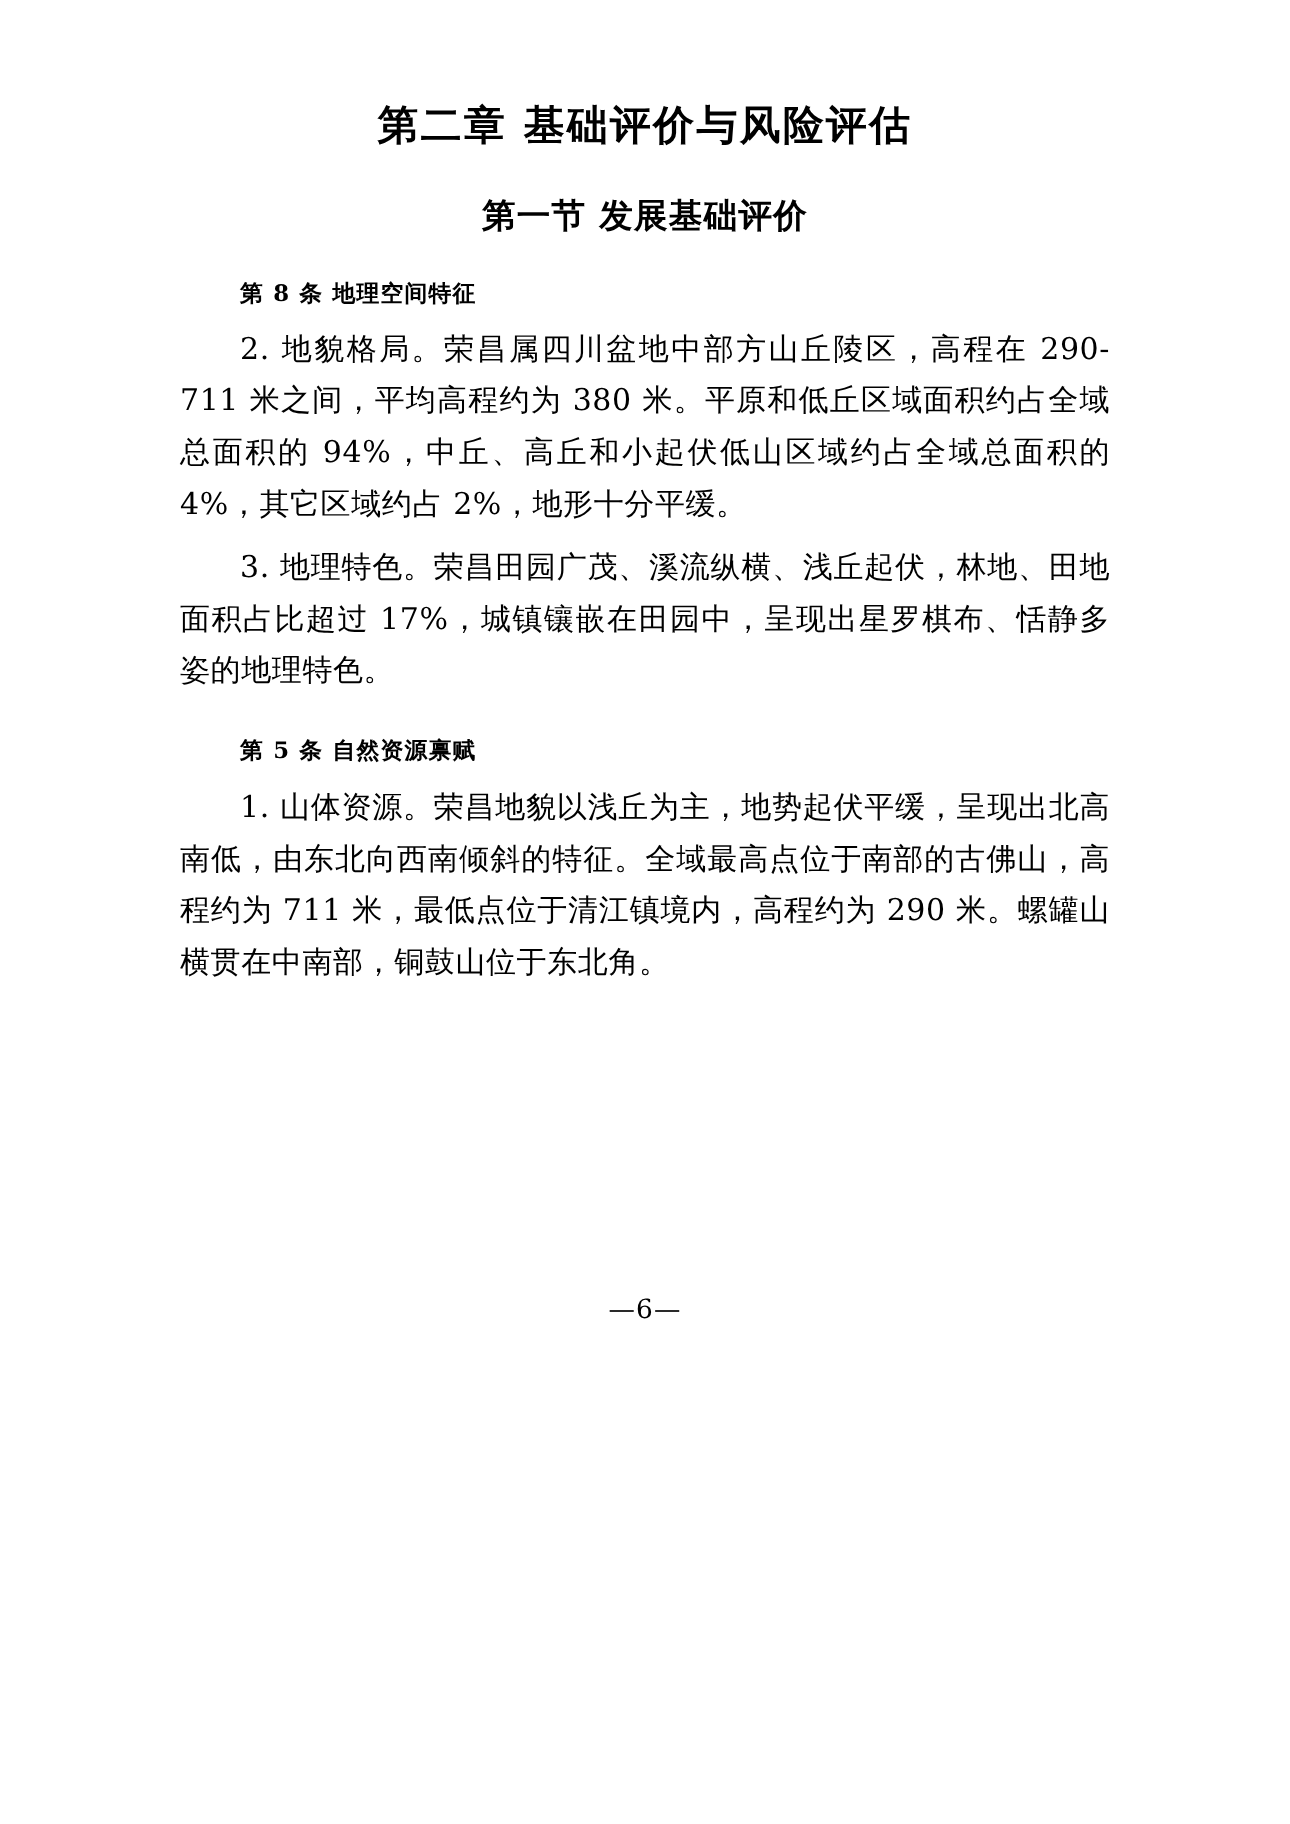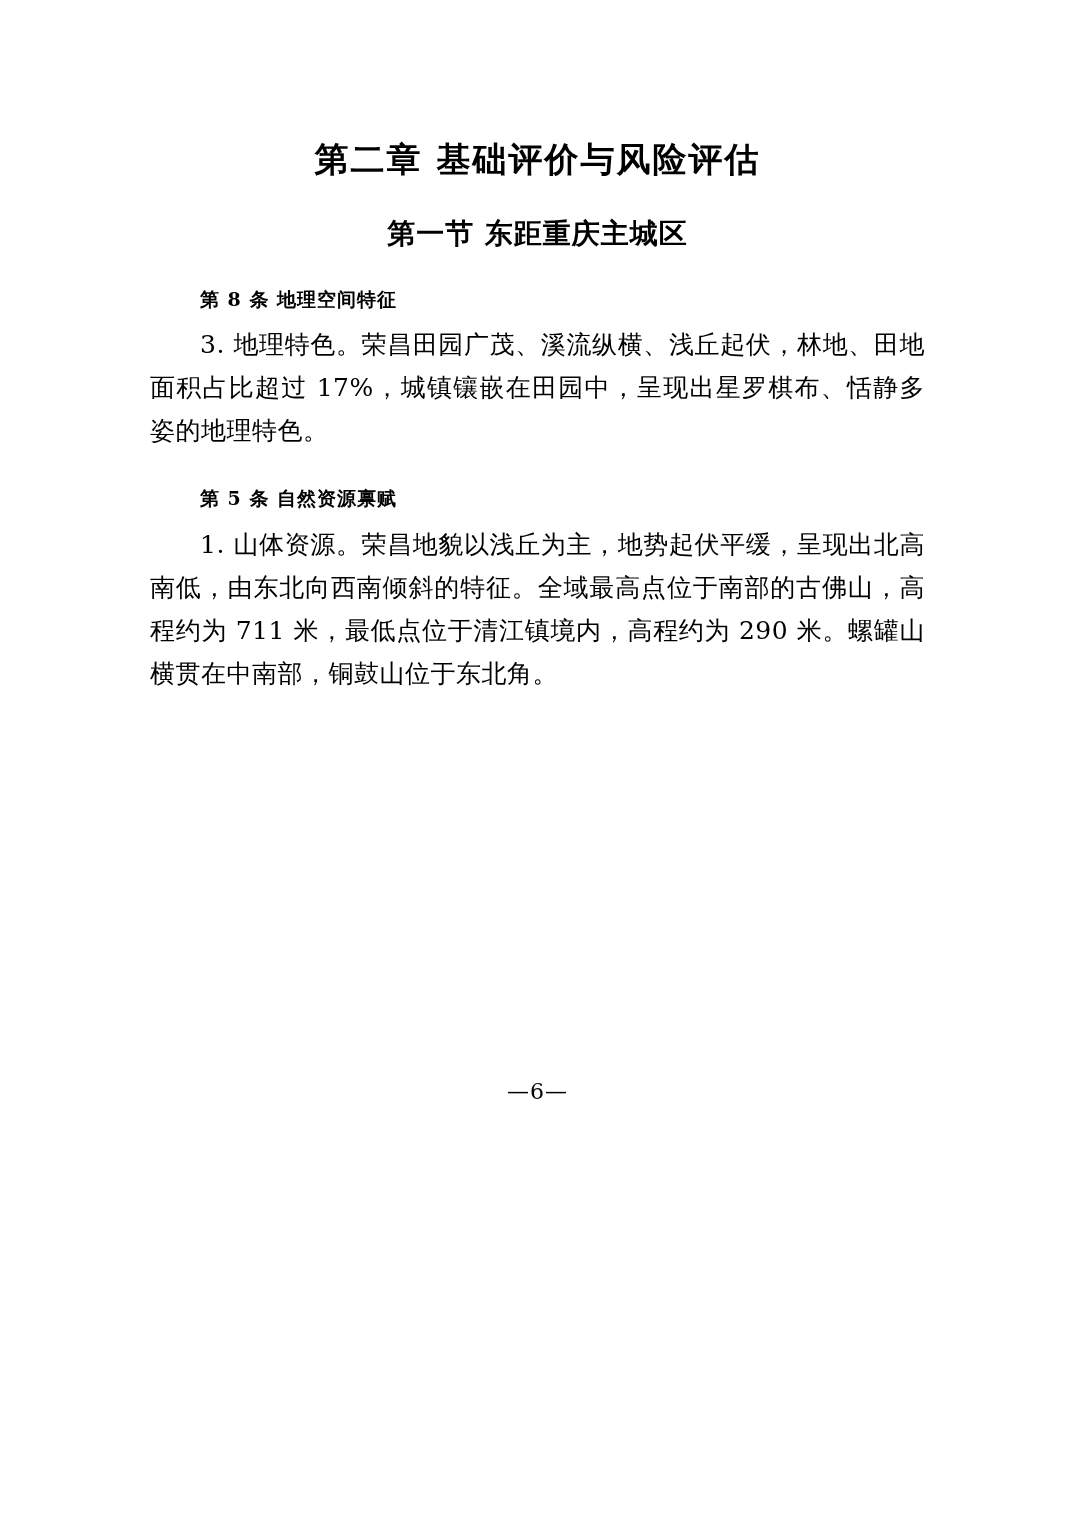--- a/index.html
+++ b/index.html
@@ -12,21 +12,21 @@
     height: 1520px;
     font-family: "DejaVu Serif", "Liberation Serif", serif;
     color: #000000;
     position: relative;
     overflow: hidden;
   }
   .page {
     box-sizing: border-box;
     width: 1075px;
     height: 1162px;
-    padding: 108px 150px 40px 150px;
+    padding: 54px 150px 40px 150px;
     position: relative;
   }
   .chapter-title {
     text-align: center;
     font-size: 34px;
     font-weight: bold;
     letter-spacing: 2px;
     margin: 28px 0 0 0;
     line-height: 1.4;
   }
@@ -64,25 +64,26 @@
     letter-spacing: 1px;
   }
 </style>
 </head>
 <body>
 
 <div class="page">
 
   <h1 class="chapter-title">第二章 基础评价与风险评估</h1>
 
-  <h2 class="section-title">第一节 东距重庆主城区</h2>
+  <h2 class="section-title">第一节 发展基础评价</h2>
 
   <h3 class="article-heading">第 8 条 地理空间特征</h3>
 
 
+  <p class="para">2. 地貌格局。荣昌属四川盆地中部方山丘陵区，高程在 290-711 米之间，平均高程约为 380 米。平原和低丘区域面积约占全域总面积的 94%，中丘、高丘和小起伏低山区域约占全域总面积的 4%，其它区域约占 2%，地形十分平缓。</p>
 
   <p class="para">3. 地理特色。荣昌田园广茂、溪流纵横、浅丘起伏，林地、田地面积占比超过 17%，城镇镶嵌在田园中，呈现出星罗棋布、恬静多姿的地理特色。</p>
 
   <h3 class="article-heading">第 5 条 自然资源禀赋</h3>
 
   <p class="para">1. 山体资源。荣昌地貌以浅丘为主，地势起伏平缓，呈现出北高南低，由东北向西南倾斜的特征。全域最高点位于南部的古佛山，高程约为 711 米，最低点位于清江镇境内，高程约为 290 米。螺罐山横贯在中南部，铜鼓山位于东北角。</p>
 
 
   <div class="page-number">—6—</div>
 

